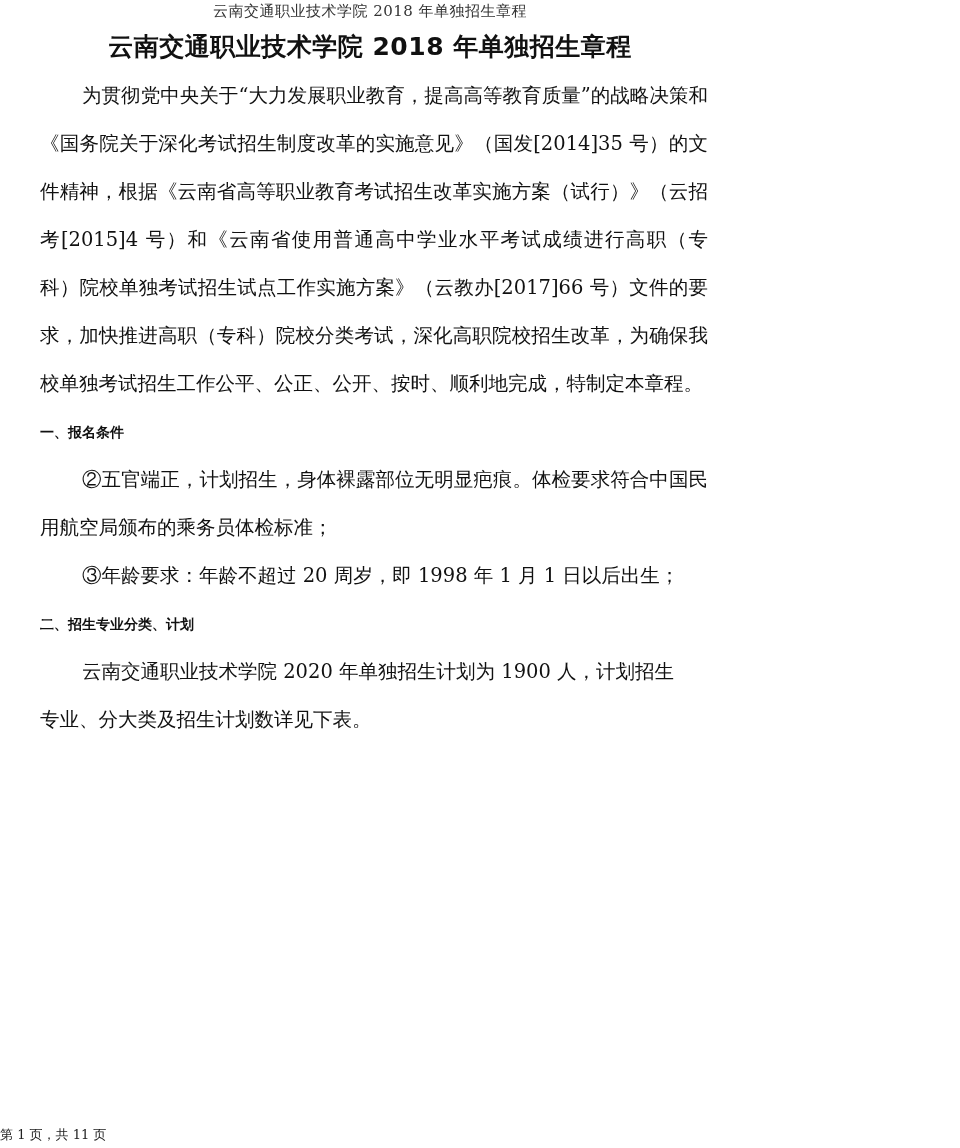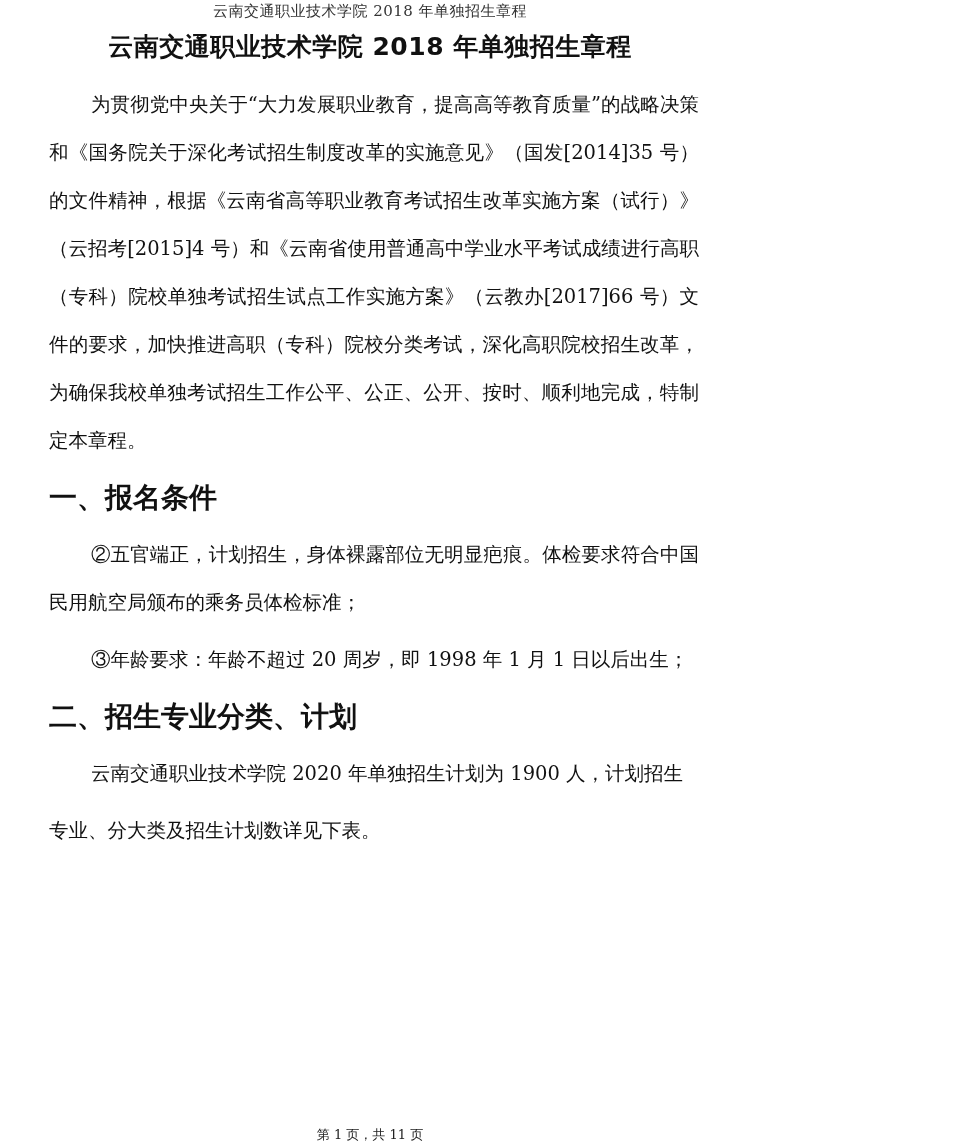--- a/index.html
+++ b/index.html
@@ -17,30 +17,30 @@
     position: absolute; top: 30px; left: 0; width: 740px;
     text-align: center; font-size: 25px; font-weight: bold;
     font-family: "DejaVu Sans", "Liberation Sans", sans-serif;
     color: #111; letter-spacing: 0.5px;
   }
   .body-area {
     position: absolute; top: 72px; left: 40px; width: 668px;
     font-size: 19.5px; line-height: 48px;
     text-align: justify;
   }
-  .body-area p { margin: 9px; }
+  .body-area p { margin: 0; }
   .indent { text-indent: 42px; }
   .section-heading {
     font-family: "DejaVu Sans", "Liberation Sans", sans-serif;
-    font-weight: bold; font-size: 28px;
+    font-weight: bold; font-size: 14px;
   }
   .item-indent { text-indent: 42px; }
   .page-footer {
     position: absolute; top: 1126px; left: 0; width: 740px;
-    text-align: center; font-size: 13px; color: #222;
+    text-align: left; font-size: 13px; color: #222;
   }
 </style>
 </head>
 <body>
 
 <div class="running-header">云南交通职业技术学院 2018 年单独招生章程</div>
 
 <div class="doc-title">云南交通职业技术学院 2018 年单独招生章程</div>
 
 <div class="body-area">

